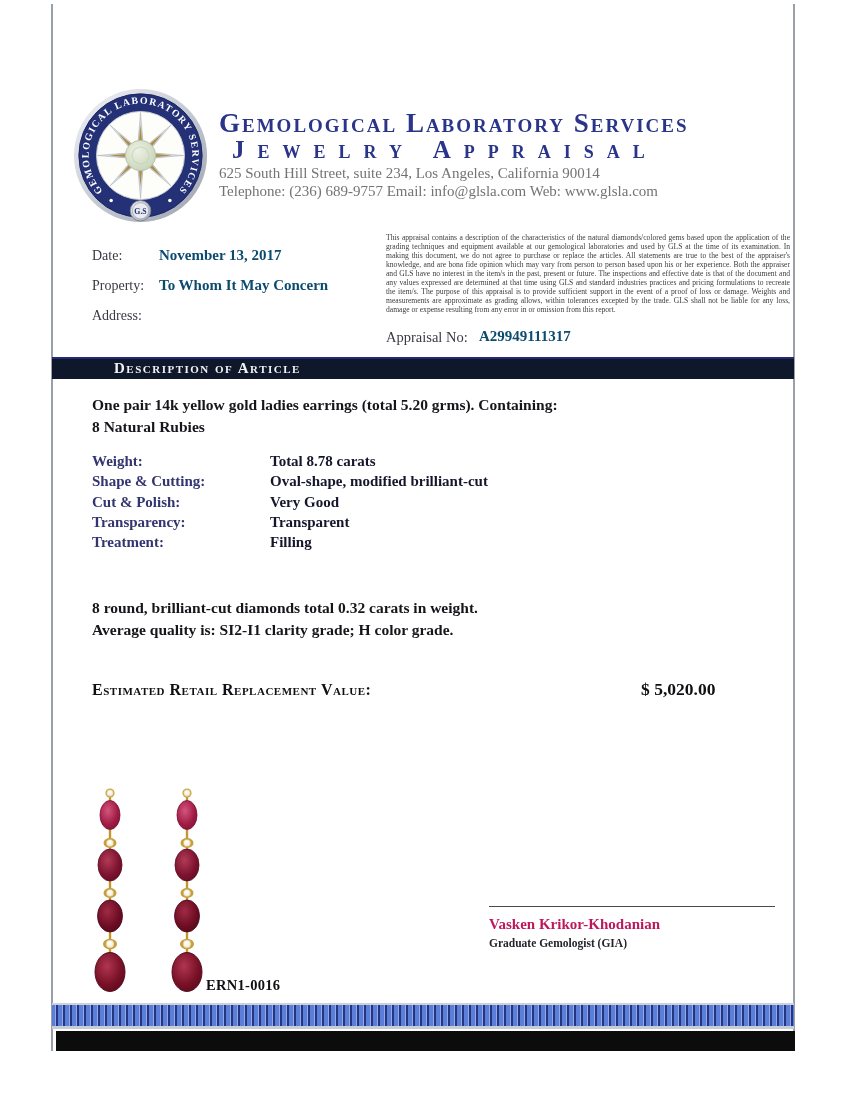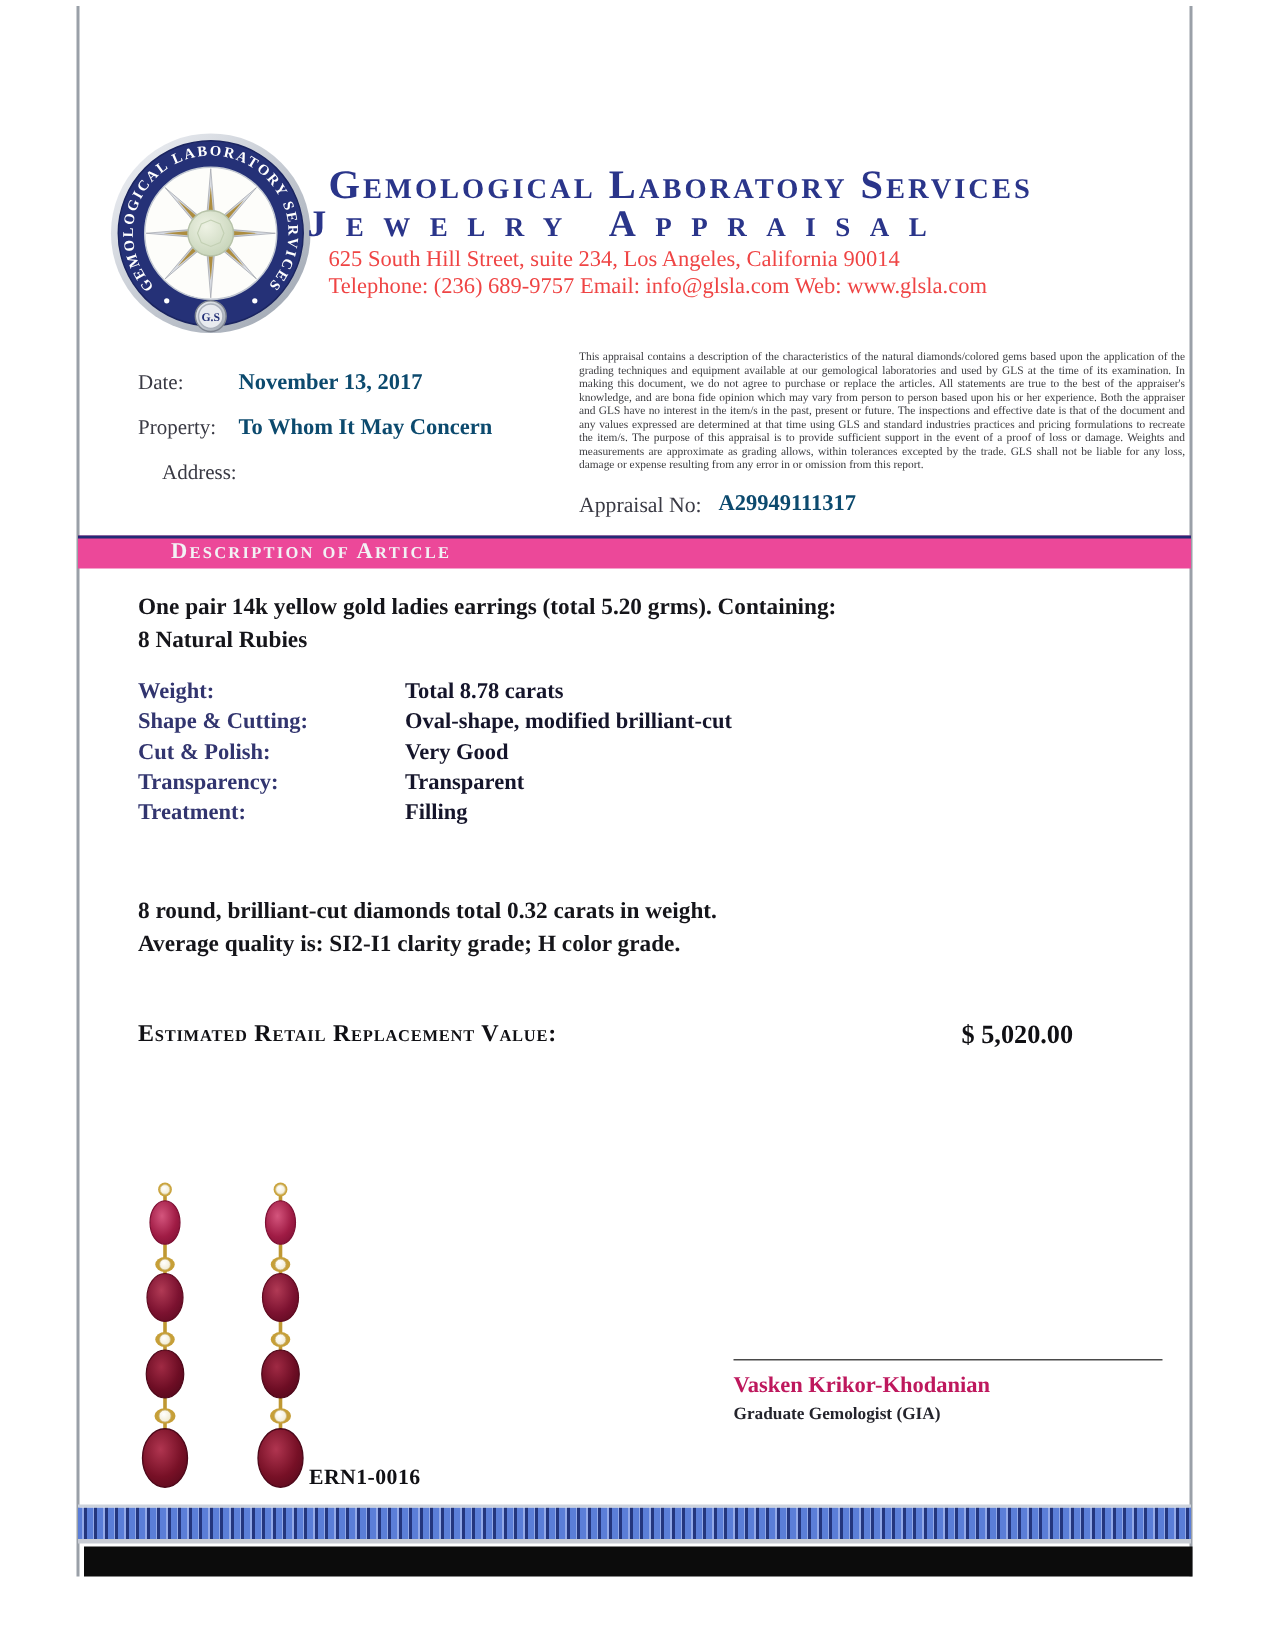--- a/index.html
+++ b/index.html
@@ -4,31 +4,31 @@
 <style>
   html,body{margin:0;padding:0;}
   body{width:850px;height:1100px;background:#ffffff;position:relative;
        font-family:"Liberation Serif","DejaVu Serif",serif;overflow:hidden;}
   .abs{position:absolute;}
   
   .frame-line{position:absolute;top:4px;height:1047px;width:2px;background:#9aa0a8;}
   
   .company-name{left:219px;top:108px;font-size:27px;font-weight:700;color:#2a358a;
                 font-variant:small-caps;letter-spacing:2px;white-space:nowrap;}
-  .doc-type{left:205px;top:136px;font-size:25px;font-weight:700;color:#2a358a;
+  .doc-type{left:232px;top:136px;font-size:25px;font-weight:700;color:#2a358a;
             font-variant:small-caps;letter-spacing:13px;white-space:nowrap;}
-  .hq-line{left:219px;font-size:15px;color:#ef4444;white-space:nowrap;}
+  .hq-line{left:219px;font-size:15px;color:#737373;white-space:nowrap;}
   
   .meta-label{font-size:14px;color:#3a3a44;}
   .meta-value{font-size:15px;font-weight:700;color:#0c4a6e;white-space:nowrap;}
   
   .disclaimer{left:386px;top:233px;width:404px;font-size:7.6px;line-height:9px;
               text-align:justify;color:#3c3c40;}
   
-  .section-bar{left:52px;top:357px;width:742px;height:22px;background:#ec4899;
+  .section-bar{left:52px;top:357px;width:742px;height:22px;background:#0f172a;
                border-top:2px solid #232a75;box-sizing:border-box;}
   .section-bar-title{padding-left:62px;font-variant:small-caps;font-weight:700;
                      font-size:15px;letter-spacing:1.5px;color:#f2f2f5;line-height:19px;}
   .body-bold{font-size:15.5px;font-weight:700;color:#15151a;white-space:nowrap;}
   
   .attr-table{left:92px;top:452px;}
   .attr-row{height:20.3px;white-space:nowrap;}
   .attr-label{display:inline-block;width:178px;font-size:15px;font-weight:700;color:#32356f;}
   .attr-value{display:inline-block;font-size:15px;font-weight:700;color:#15152b;}
   
@@ -106,21 +106,21 @@
 
 <div class="abs company-name">Gemological Laboratory Services</div>
 <div class="abs doc-type">Jewelry Appraisal</div>
 <div class="abs hq-line" style="top:165px;">625 South Hill Street, suite 234, Los Angeles, California 90014</div>
 <div class="abs hq-line" style="top:183px;">Telephone: (236) 689-9757  Email: info@glsla.com  Web: www.glsla.com</div>
 
 <div class="abs meta-label" style="left:92px;top:248px;">Date:</div>
 <div class="abs meta-value" style="left:159px;top:247px;">November 13, 2017</div>
 <div class="abs meta-label" style="left:92px;top:278px;">Property:</div>
 <div class="abs meta-value" style="left:159px;top:277px;">To Whom It May Concern</div>
-<div class="abs meta-label" style="left:92px;top:308px;margin-left:16px;">Address:</div>
+<div class="abs meta-label" style="left:92px;top:308px;">Address:</div>
 <div class="abs meta-value" style="left:159px;top:307px;"></div>
 
 <div class="abs disclaimer">This appraisal contains a description of the characteristics of the natural diamonds/colored gems based upon the application of the grading techniques and equipment available at our gemological laboratories and used by GLS at the time of its examination. In making this document, we do not agree to purchase or replace the articles. All statements are true to the best of the appraiser's knowledge, and are bona fide opinion which may vary from person to person based upon his or her experience. Both the appraiser and GLS have no interest in the item/s in the past, present or future. The inspections and effective date is that of the document and any values expressed are determined at that time using GLS and standard industries practices and pricing formulations to recreate the item/s. The purpose of this appraisal is to provide sufficient support in the event of a proof of loss or damage. Weights and measurements are approximate as grading allows, within tolerances excepted by the trade. GLS shall not be liable for any loss, damage or expense resulting from any error in or omission from this report.</div>
 
 <div class="abs meta-label" style="left:386px;top:329px;font-size:14.5px;">Appraisal No:</div>
 <div class="abs meta-value" style="left:479px;top:328px;text-align:right;">A29949111317</div>
 
 <div class="abs section-bar">
   <div class="section-bar-title">Description of Article</div>
 </div>

